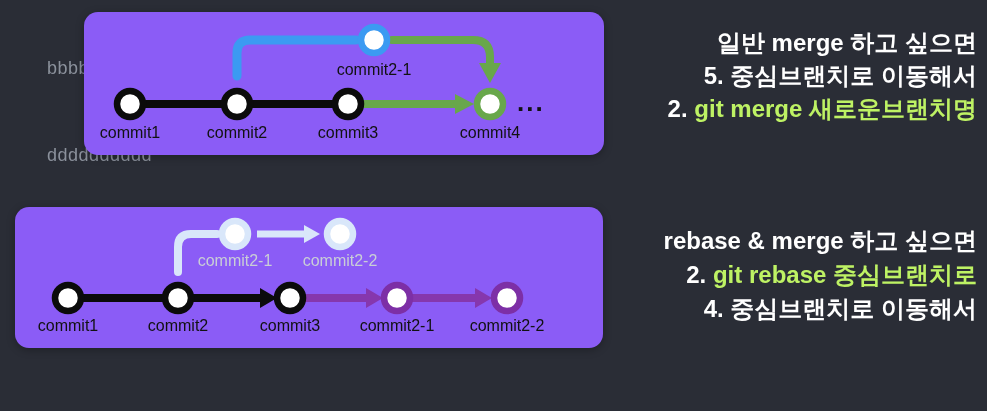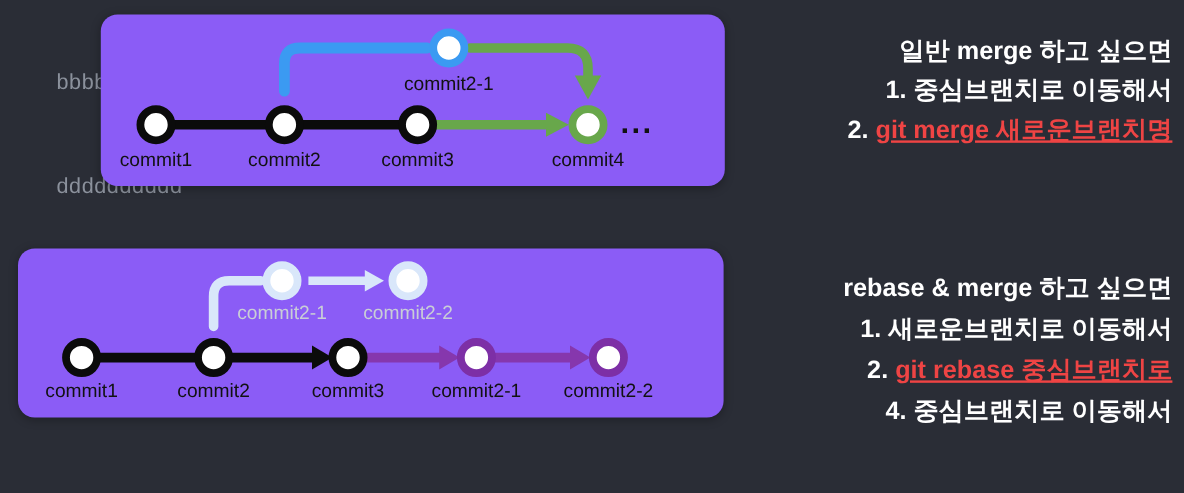--- a/index.html
+++ b/index.html
@@ -20,26 +20,26 @@
     position:absolute;background:#8b5cf6;
     border-radius:14px;z-index:1;
     box-shadow:0 2px 8px rgba(0,0,0,0.28);
   }
   .card-merge{left:84px;top:12px;width:520px;height:143px;}
   .card-rebase{left:15px;top:207px;width:588px;height:141px;}
   .card svg{display:block;}
   .inst{
     position:absolute;right:10px;z-index:1;
     text-align:right;width:420px;
-    font-weight:700;font-size:21px;
+    font-weight:700;font-size:24px;
     color:#ffffff;white-space:nowrap;
   }
   .inst-merge{top:26px;line-height:33px;}
   .inst-rebase{top:224px;line-height:34px;}
-  .hl{color:#ef4444;text-decoration:underline;}
+  .hl{color:#bef264;}
   .node-label{font-size:16px;fill:#111111;font-weight:400;}
   .node-label-faded{font-size:16px;fill:#c9ced6;font-weight:400;}
   .ellipsis-text{font-size:26px;font-weight:700;fill:#111111;letter-spacing:2px;}
 </style>
 </head>
 <body>
 
 <div class="bg-code">
   <div>bbbbbbbbbb</div>
   <div>dddddddddd</div>
@@ -105,22 +105,21 @@
     <text x="53" y="124" text-anchor="middle" class="node-label">commit1</text>
     <text x="163" y="124" text-anchor="middle" class="node-label">commit2</text>
     <text x="275" y="124" text-anchor="middle" class="node-label">commit3</text>
     <text x="382" y="124" text-anchor="middle" class="node-label">commit2-1</text>
     <text x="492" y="124" text-anchor="middle" class="node-label">commit2-2</text>
   </svg>
 </div>
 
 <div class="inst inst-merge">
   <div><span>일반 merge 하고 싶으면</span><span class="hl"></span></div>
-  <div><span>1. 중심브랜치로 이동해서</span><span class="hl"></span></div>
+  <div><span>5. 중심브랜치로 이동해서</span><span class="hl"></span></div>
   <div><span>2. </span><span class="hl">git merge 새로운브랜치명</span></div>
 </div>
 
 <div class="inst inst-rebase">
   <div><span>rebase &amp; merge 하고 싶으면</span><span class="hl"></span></div>
-  <div><span>1. 새로운브랜치로 이동해서</span><span class="hl"></span></div>
   <div><span>2. </span><span class="hl">git rebase 중심브랜치로</span></div>
   <div><span>4. 중심브랜치로 이동해서</span><span class="hl"></span></div>
 </div>
 
 </body></html>

